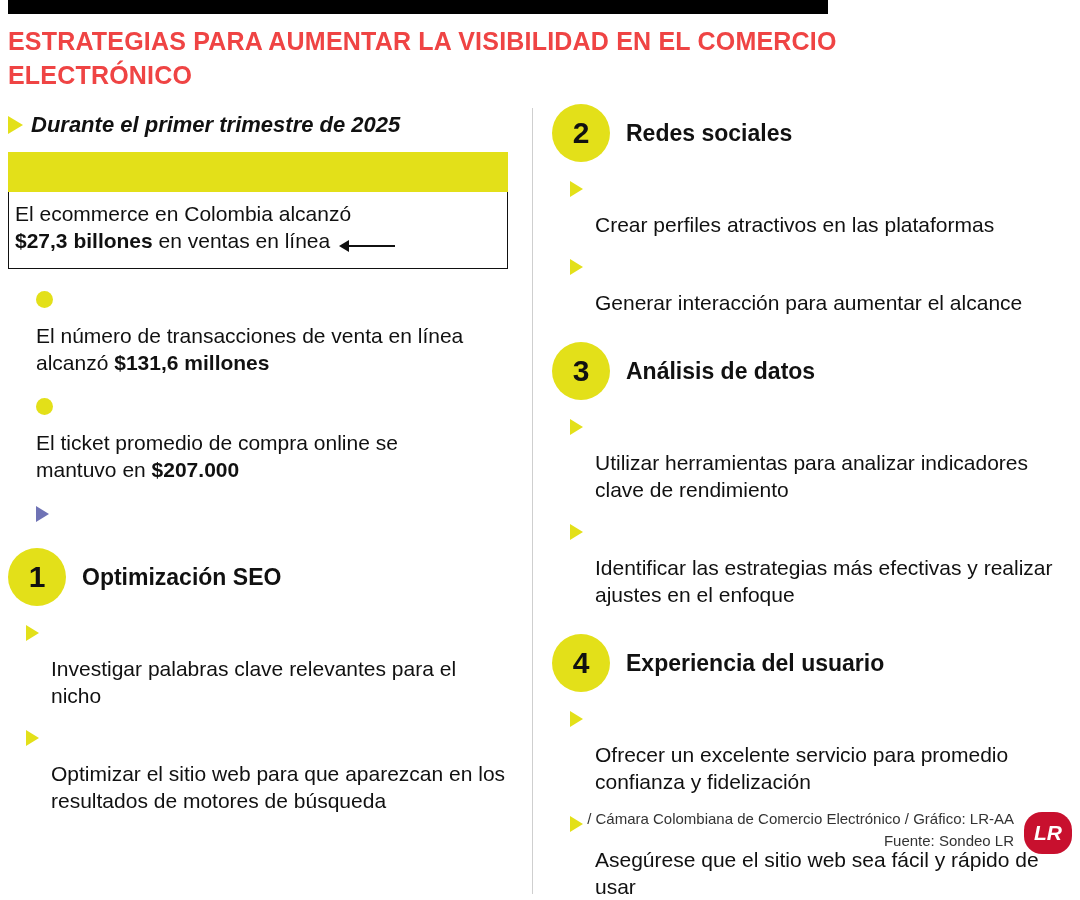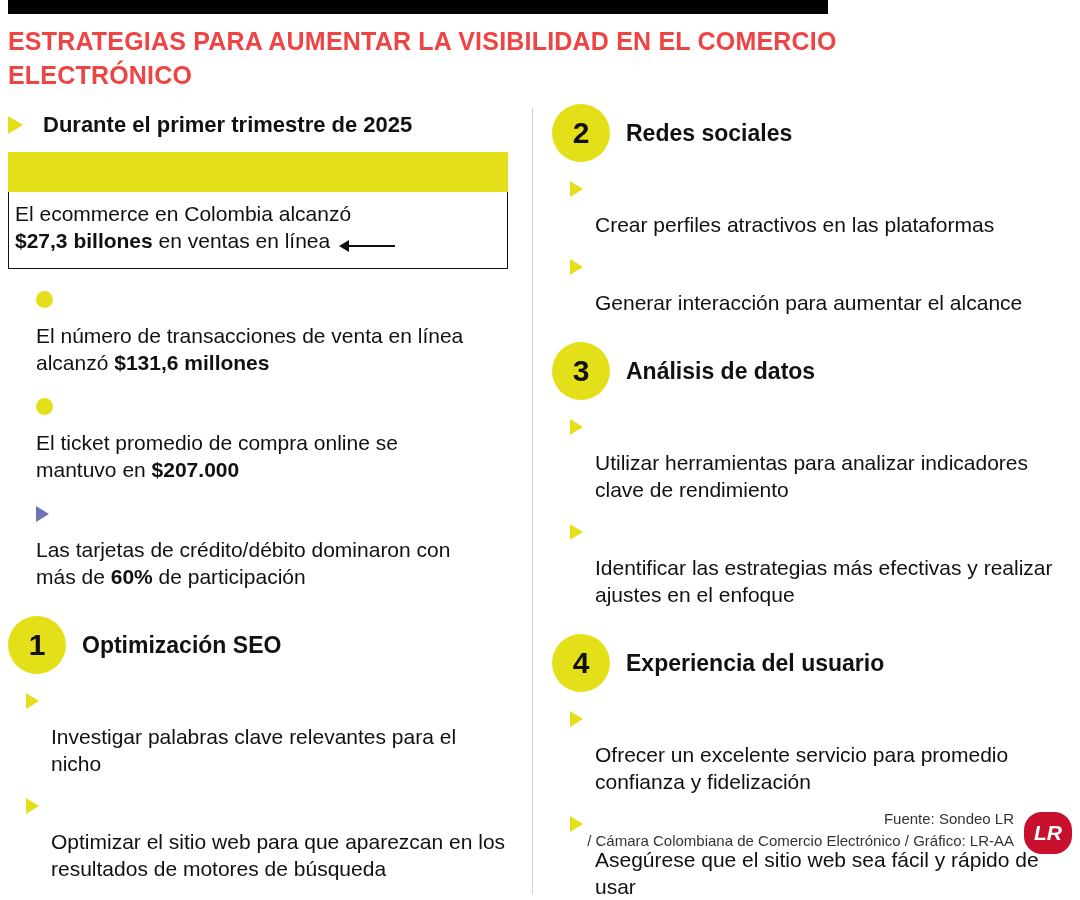--- a/index.html
+++ b/index.html
@@ -64,22 +64,23 @@
     top: 108px;
     width: 1px;
     height: 786px;
     background: #cfcfcf;
   }
 
   
   .subtitle-row {
     display: flex;
     align-items: center;
-    gap: 20px;
+    gap: 8px;
     margin-bottom: 14px;
+    font-style: italic;
   }
   .tri-yellow {
     width: 0;
     height: 0;
     border-left: 15px solid #e3e019;
     border-top: 9px solid transparent;
     border-bottom: 9px solid transparent;
     flex: 0 0 auto;
   }
   .tri-yellow.sm {
@@ -284,21 +285,20 @@
         <span class="bullet-text"><span>El número de transacciones de venta en línea alcanzó </span><b>$131,6 millones</b><span></span></span>
       </div>
 
       <div class="bullet-item">
         <span class="dot"></span>
         <span class="bullet-text"><span>El ticket promedio de compra online se mantuvo en </span><b>$207.000</b><span></span></span>
       </div>
 
       <div class="bullet-item">
         <span class="tri-blue sm tri-mark"></span>
-        <span class="bullet-text"><span>Las tarjetas de crédito/débito dominaron con más de </span><b>60%</b><span> de participación</span></span>
       </div>
 
     </div>
 
     <div class="num-section">
       <span class="num-circle">1</span>
       <span class="num-title">Optimización SEO</span>
     </div>
 
     <div class="sub-list">
@@ -357,19 +357,19 @@
       </div>
       <div class="sub-item">
         <span class="tri-yellow sm tri-mark"></span>
         <span class="sub-text">Asegúrese que el sitio web sea fácil y rápido de usar</span>
       </div>
     </div>
 
   </div>
 
   <div class="source">
+    <div>/ Cámara Colombiana de Comercio Electrónico / Gráfico: LR-AA</div>
     <div>Fuente: Sondeo LR</div>
-    <div>/ Cámara Colombiana de Comercio Electrónico / Gráfico: LR-AA</div>
   </div>
 
   <div class="logo">LR</div>
 
 </div>
 
 </body></html>

